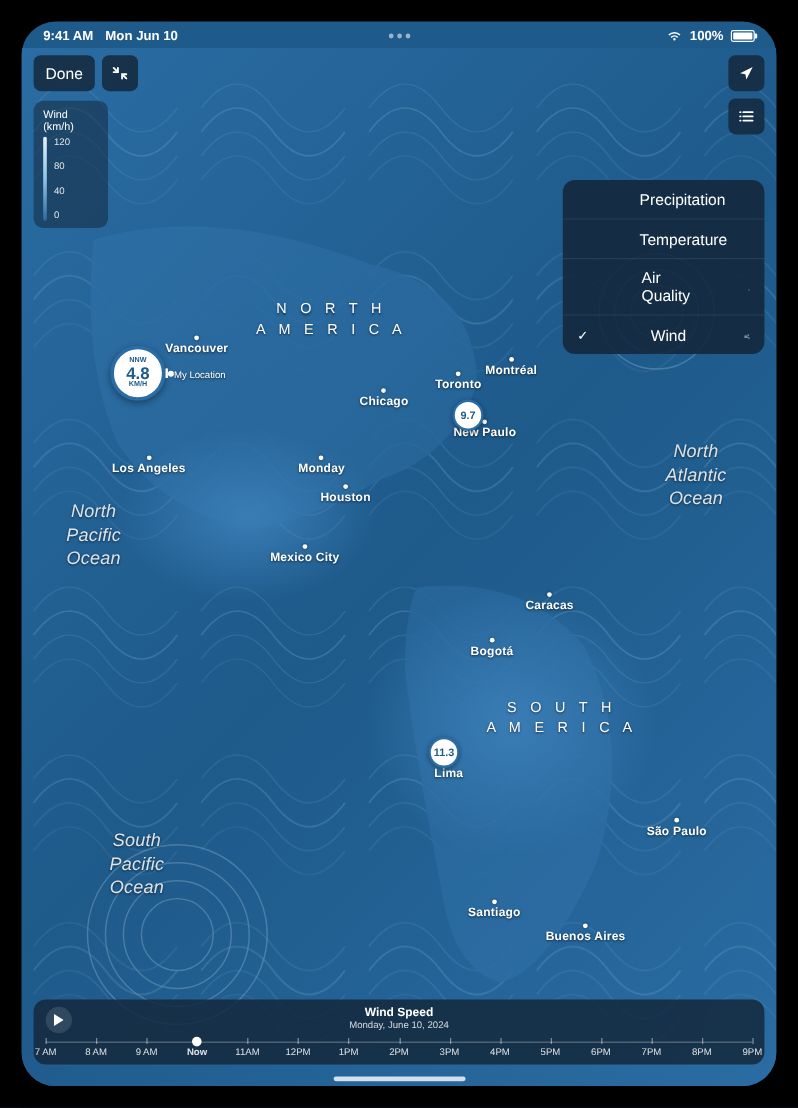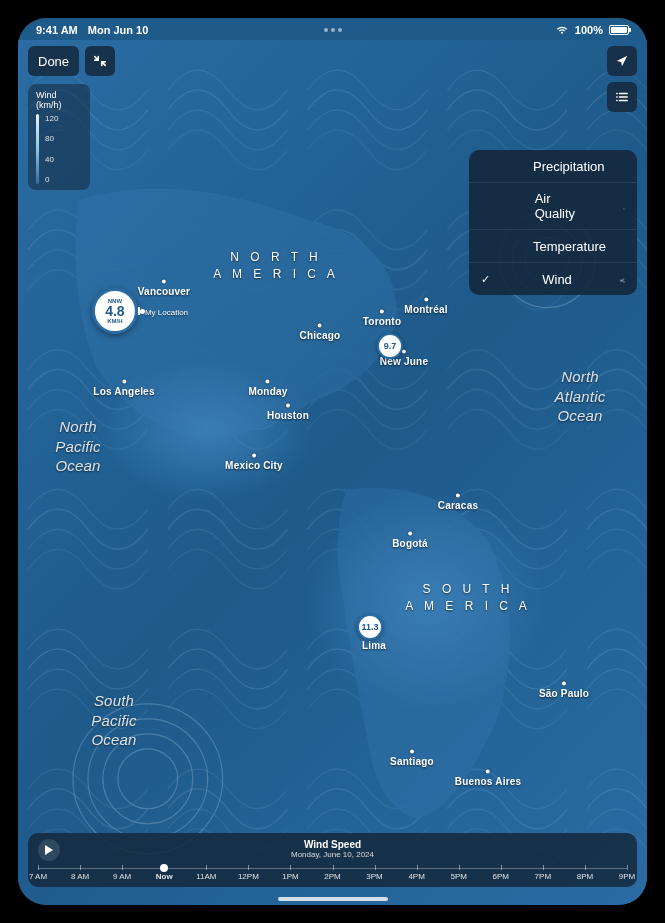--- a/index.html
+++ b/index.html
@@ -298,62 +298,62 @@
     <div class="layer-picker" id="layer-picker">
         <div class="layer-item">
           <span class="check"></span>
           <span class="label">Precipitation</span>
           <span class="layer-icon"><svg viewBox="0 0 16 16" fill="none" stroke="#fff" stroke-width="1.3">
               <path d="M8 2v1M2 8a6 6 0 0112 0H2zM8 8v5a1.5 1.5 0 003 0"></path>
             </svg></span>
         </div>
         <div class="layer-item">
           <span class="check"></span>
+          <span class="label">Temperature</span>
+          <span class="layer-icon"><svg viewBox="0 0 16 16" fill="none" stroke="#fff" stroke-width="1.3">
+              <path d="M8 2v7a3 3 0 102 0V2a1 1 0 00-2 0z"></path>
+              <circle cx="9" cy="12" r="1.5" fill="#fff"></circle>
+            </svg></span>
+        </div>
+        <div class="layer-item">
+          <span class="check"></span>
           <span class="label">Air Quality</span>
           <span class="layer-icon"><svg viewBox="0 0 16 16" fill="#fff">
               <circle cx="4" cy="4" r="1.3"></circle>
               <circle cx="8" cy="4" r="1.3"></circle>
               <circle cx="12" cy="4" r="1.3"></circle>
               <circle cx="4" cy="8" r="1.3"></circle>
               <circle cx="8" cy="8" r="1.3"></circle>
               <circle cx="12" cy="8" r="1.3"></circle>
               <circle cx="4" cy="12" r="1.3"></circle>
               <circle cx="8" cy="12" r="1.3"></circle>
               <circle cx="12" cy="12" r="1.3"></circle>
             </svg></span>
         </div>
         <div class="layer-item">
-          <span class="check"></span>
-          <span class="label">Temperature</span>
-          <span class="layer-icon"><svg viewBox="0 0 16 16" fill="none" stroke="#fff" stroke-width="1.3">
-              <path d="M8 2v7a3 3 0 102 0V2a1 1 0 00-2 0z"></path>
-              <circle cx="9" cy="12" r="1.5" fill="#fff"></circle>
-            </svg></span>
-        </div>
-        <div class="layer-item">
           <span class="check">✓</span>
           <span class="label">Wind</span>
           <span class="layer-icon"><svg viewBox="0 0 16 16" fill="none" stroke="#fff" stroke-width="1.3" stroke-linecap="round">
               <path d="M2 6h8a2 2 0 100-4M2 10h10a2 2 0 110 4M2 8h5"></path>
             </svg></span>
         </div>
       </div>
 
     <div id="map-labels">
         <div class="map-label region" style="left: 258px; top: 248px;">N O R T H<br>A M E R I C A</div>
         <div class="map-label region" style="left: 450px; top: 580px;">S O U T H<br>A M E R I C A</div>
         <div class="map-label ocean" style="left: 60px; top: 428px;">North<br>Pacific<br>Ocean</div>
         <div class="map-label ocean" style="left: 562px; top: 378px;">North<br>Atlantic<br>Ocean</div>
         <div class="map-label ocean" style="left: 96px; top: 702px;">South<br>Pacific<br>Ocean</div>
         <div class="map-label  city-dot" style="left: 146px; top: 270px;">Vancouver</div>
         <div class="map-label  city-dot" style="left: 106px; top: 370px;">Los Angeles</div>
         <div class="map-label  city-dot" style="left: 302px; top: 314px;">Chicago</div>
         <div class="map-label  city-dot" style="left: 364px; top: 300px;">Toronto</div>
         <div class="map-label  city-dot" style="left: 408px; top: 288px;">Montréal</div>
-        <div class="map-label  city-dot" style="left: 386px; top: 340px;">New June</div>
+        <div class="map-label  city-dot" style="left: 386px; top: 340px;">New Paulo</div>
         <div class="map-label  city-dot" style="left: 250px; top: 370px;">Monday</div>
         <div class="map-label  city-dot" style="left: 270px; top: 394px;">Houston</div>
         <div class="map-label  city-dot" style="left: 236px; top: 444px;">Mexico City</div>
         <div class="map-label  city-dot" style="left: 440px; top: 484px;">Caracas</div>
         <div class="map-label  city-dot" style="left: 392px; top: 522px;">Bogotá</div>
         <div class="map-label  city-dot" style="left: 356px; top: 624px;">Lima</div>
         <div class="map-label  city-dot" style="left: 546px; top: 672px;">São Paulo</div>
         <div class="map-label  city-dot" style="left: 394px; top: 740px;">Santiago</div>
         <div class="map-label  city-dot" style="left: 470px; top: 760px;">Buenos Aires</div>
         <div class="loc-badge" style="left: 122px; top: 316px;">

